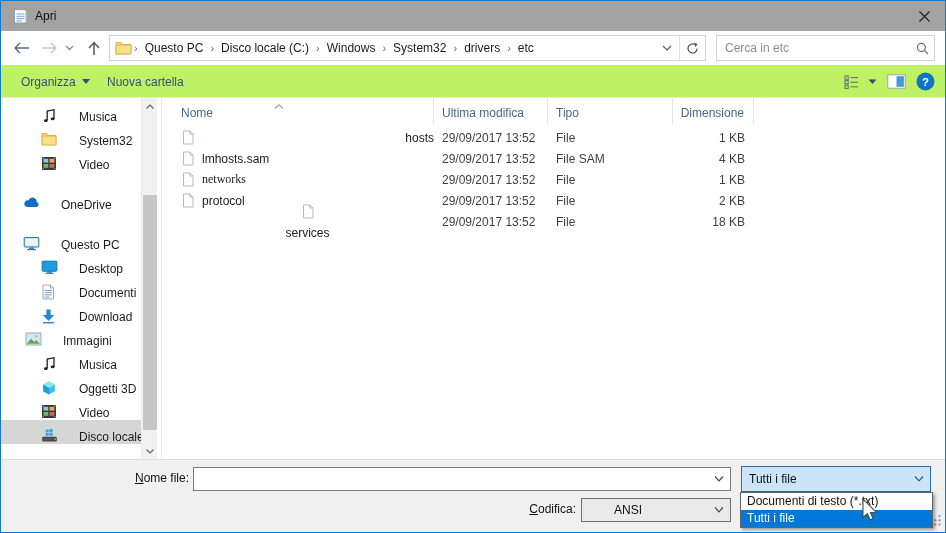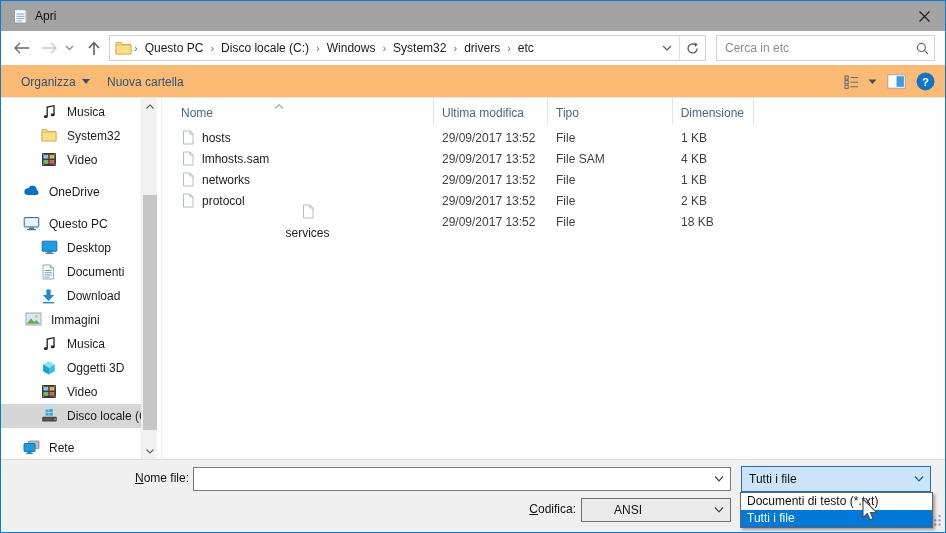--- a/index.html
+++ b/index.html
@@ -22,51 +22,51 @@
   .crumb-sep { color:#6a6a6a; font-size:11px; padding:0 1px; }
   .addr-spacer { flex:1; }
   .addr-dd { width:24px; height:24px; display:flex; align-items:center; justify-content:center; }
   .addr-refresh { width:26px; height:24px; border-left:1px solid #e0e0e0; display:flex; align-items:center; justify-content:center; }
   .searchbox { position:absolute; left:715px; top:4px; width:219px; height:26px; border:1px solid #d2d2d2; background:#fff; display:flex; align-items:center; }
   .searchbox input { flex:1; border:none; outline:none; font-family:"Liberation Sans",sans-serif; font-size:12px; padding:0 8px; color:#1b1b1b; background:transparent; }
   .searchbox input::placeholder { color:#8c8c8c; }
   .searchbox .mag { width:24px; display:flex; justify-content:center; }
 
   
-  .toolbar { position:absolute; left:0; top:64px; right:0; height:33px; background:#fdba74; border-bottom:1px solid #e3e8ee; }
+  .toolbar { position:absolute; left:0; top:64px; right:0; height:33px; background:#bef264; border-bottom:1px solid #e3e8ee; }
   .tbtn { position:absolute; top:0; height:33px; display:flex; align-items:center; gap:6px; color:#2d5275; font-size:12px; padding:0 8px; }
   .tb-organize { left:12px; }
   .tb-newfolder { left:98px; }
   .tri-down { width:0; height:0; border-left:4px solid transparent; border-right:4px solid transparent; border-top:5px solid #2d5275; }
   .tb-right { position:absolute; right:10px; top:0; height:33px; display:flex; align-items:center; gap:10px; }
   .tb-ico { display:flex; align-items:center; gap:4px; }
 
   
   .main { position:absolute; left:0; top:97px; right:0; height:361px; background:#fff; }
   .sidebar { position:absolute; left:0; top:0; width:140px; height:361px; overflow:hidden; padding-top:2px; }
-  .side-item { height:24px; display:flex; align-items:center; gap:10px; font-size:12px; color:#1b1b1b; white-space:nowrap; }
+  .side-item { height:24px; display:flex; align-items:flex-end; gap:22px; font-size:12px; color:#1b1b1b; white-space:nowrap; }
   .side-item.sel { background:#d6d6d6; }
   .side-item .sicon { width:16px; height:16px; flex:0 0 16px; }
-  .side-gap { margin-top:8px; }
+  .side-gap { margin-top:16px; }
   .side-scroll { position:absolute; left:140px; top:0; width:16px; height:361px; background:#f1f1f1; border-left:1px solid #ededed; }
   .ss-arrow { position:absolute; left:0; width:16px; height:16px; display:flex; align-items:center; justify-content:center; }
   .ss-thumb { position:absolute; left:1px; width:14px; background:#c6c6c6; }
   .pane-sep { position:absolute; left:160px; top:0; width:1px; height:361px; background:#ececec; }
 
   .filepane { position:absolute; left:161px; top:0; right:0; height:361px; }
   .colheaders { position:absolute; left:0; top:0; height:26px; display:flex; color:#4a6584; font-size:12px; }
   .colh { position:relative; display:flex; align-items:flex-end; padding:8px 0 4px 8px; border-right:1px solid #e4e4e4; height:26px; }
   .colh.first { padding-left:19px; }
   .colh.num { justify-content:flex-end; padding-right:9px; }
   .sort-chevron { position:absolute; left:112px; top:0px; }
   .rows { position:absolute; left:0; top:29px; right:0; }
   .frow { display:flex; height:21px; align-items:center; font-size:12px; }
   .fcell { padding-left:8px; white-space:nowrap; overflow:hidden; }
   .fcell.name { display:flex; align-items:center; gap:7px; padding-left:19px; color:#1b1b1b; }
-  .fcell.dim { padding-right:9px; }
+  .fcell.dim { text-align:right; padding-right:9px; }
   .fcell.sub { color:#3f3f3f; }
   .ficon { width:14px; height:15px; flex:0 0 14px; }
 
   
   .footer { position:absolute; left:0; top:458px; right:0; height:74px; background:#f0f0f0; border-top:1px solid #dcdcdc; }
   .flabel { position:absolute; font-size:12px; color:#111; text-align:right; }
   .lab-filename { left:100px; top:11px; width:88px; }
   .lab-encoding { left:470px; top:42px; width:105px; }
   .combo-input { position:absolute; left:192px; top:7px; width:538px; height:24px; border:1px solid #7a7a7a; background:#fff; display:flex; align-items:center; }
   .combo-input input { flex:1; border:none; outline:none; height:100%; padding:0 6px; font-family:"Liberation Sans",sans-serif; font-size:12px; background:transparent; }
@@ -385,21 +385,21 @@
           </div>
           <div class="colh" style="width: 125px;">
             <span>Tipo</span>
           </div>
           <div class="colh num" style="width: 81px;">
             <span>Dimensione</span>
           </div>
         </div>
       <div class="rows" id="filerows">
           <div class="frow">
-            <div class="fcell name" style="width: 272px;">
+            <div class="fcell name" style="width: 272px; justify-content: space-between;">
               <span class="ficon"><svg width="14" height="15" viewBox="0 0 14 15">
                   <path d="M2.5 1 h6.5 L12 4 v10 H2.5 z" fill="#fff" stroke="#a9b4bd" stroke-width="0.9"></path>
                   <path d="M9 1 v3 h3" fill="none" stroke="#a9b4bd" stroke-width="0.9"></path>
                 </svg></span>
               <span>hosts</span>
             </div>
             <div class="fcell sub" style="width: 114px;">29/09/2017 13:52</div>
             <div class="fcell sub" style="width: 125px;">File</div>
             <div class="fcell sub dim" style="width: 81px;">1 KB</div>
           </div>
@@ -409,21 +409,21 @@
                   <path d="M2.5 1 h6.5 L12 4 v10 H2.5 z" fill="#fff" stroke="#a9b4bd" stroke-width="0.9"></path>
                   <path d="M9 1 v3 h3" fill="none" stroke="#a9b4bd" stroke-width="0.9"></path>
                 </svg></span>
               <span>lmhosts.sam</span>
             </div>
             <div class="fcell sub" style="width: 114px;">29/09/2017 13:52</div>
             <div class="fcell sub" style="width: 125px;">File SAM</div>
             <div class="fcell sub dim" style="width: 81px;">4 KB</div>
           </div>
           <div class="frow">
-            <div class="fcell name" style="width: 272px;">
+            <div class="fcell name" style="width: 272px; font-family: Liberation Serif, serif;">
               <span class="ficon"><svg width="14" height="15" viewBox="0 0 14 15">
                   <path d="M2.5 1 h6.5 L12 4 v10 H2.5 z" fill="#fff" stroke="#a9b4bd" stroke-width="0.9"></path>
                   <path d="M9 1 v3 h3" fill="none" stroke="#a9b4bd" stroke-width="0.9"></path>
                 </svg></span>
               <span>networks</span>
             </div>
             <div class="fcell sub" style="width: 114px;">29/09/2017 13:52</div>
             <div class="fcell sub" style="width: 125px;">File</div>
             <div class="fcell sub dim" style="width: 81px;">1 KB</div>
           </div>

